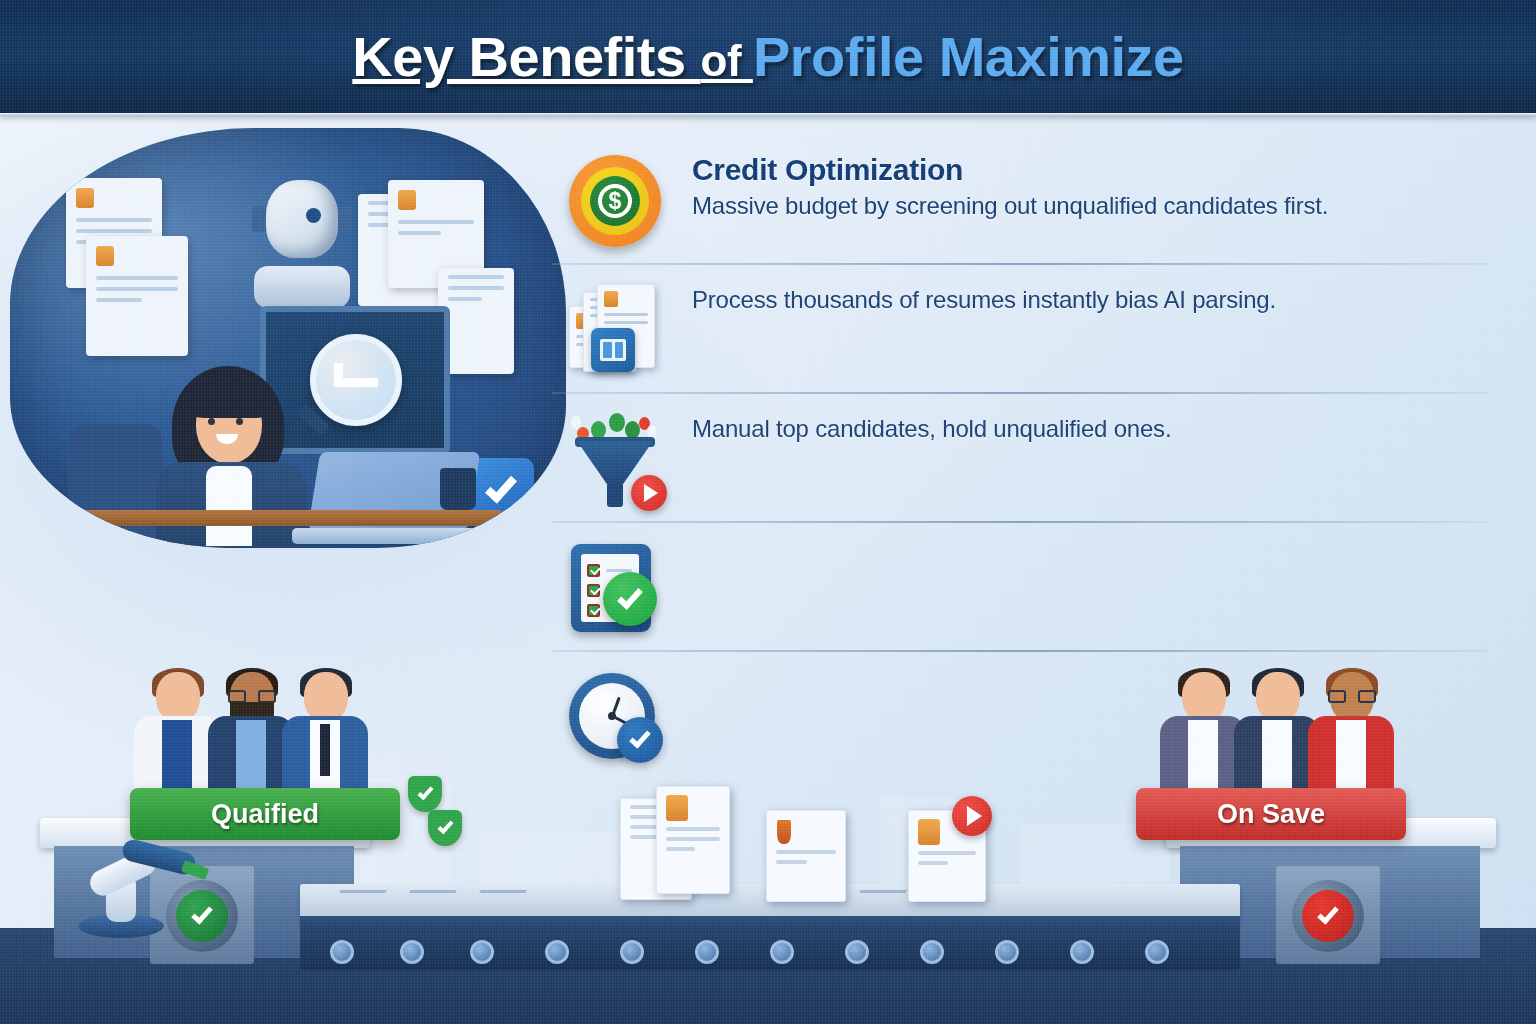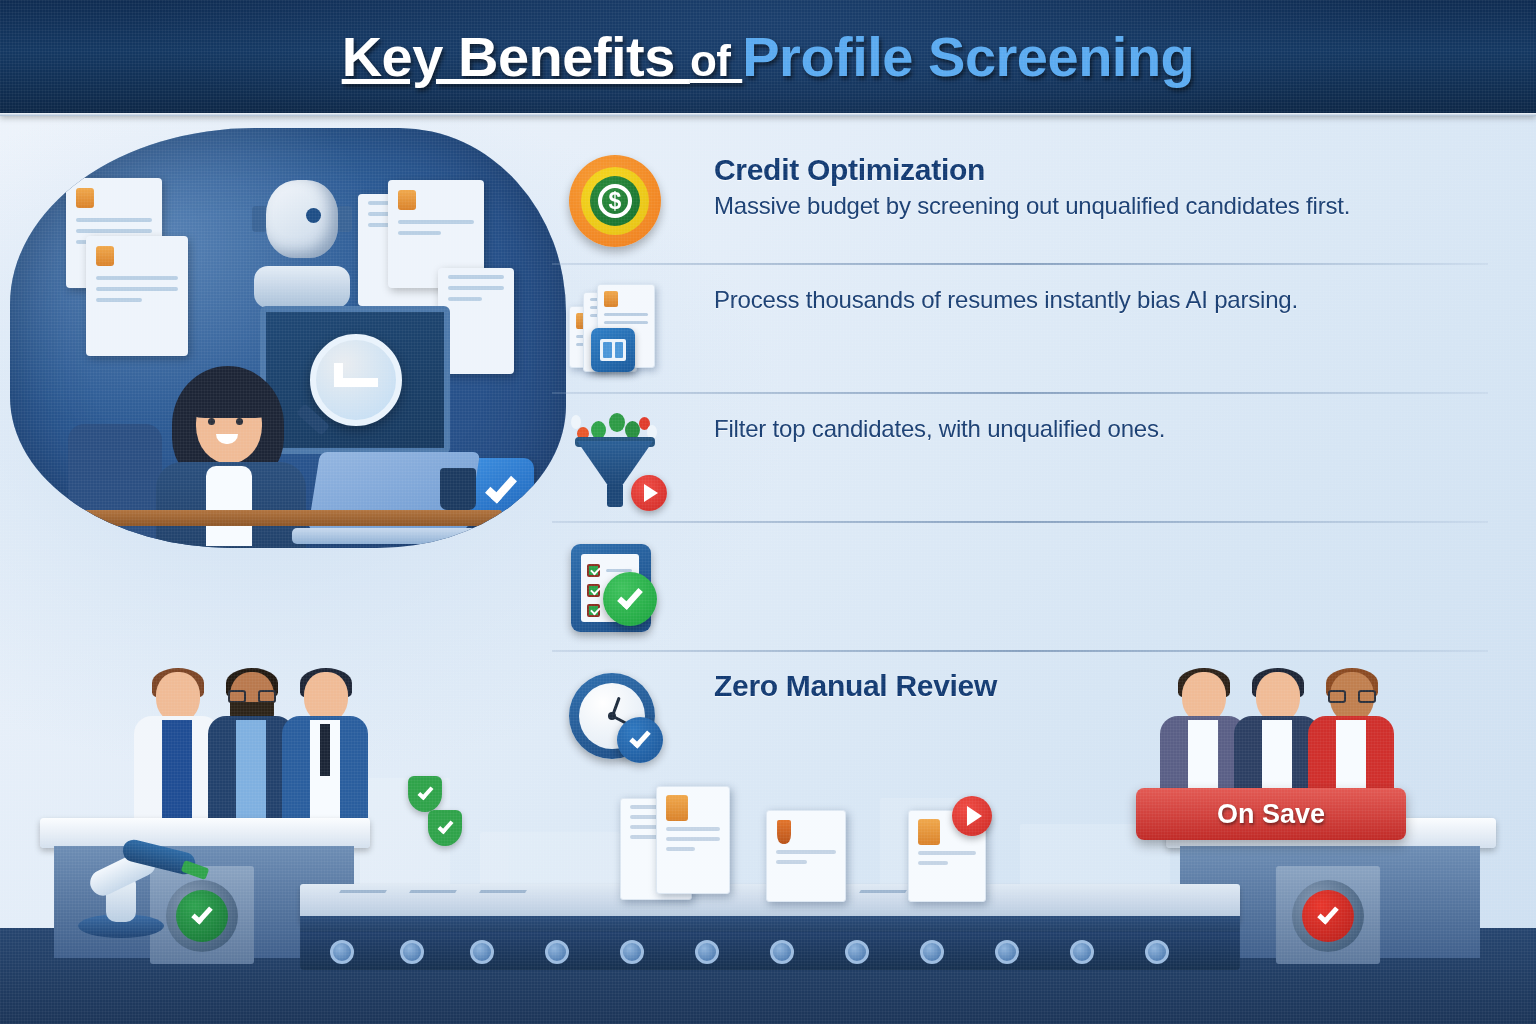--- a/index.html
+++ b/index.html
@@ -130,21 +130,21 @@
   .benefit{
     display:flex; align-items:flex-start; gap:22px;
     padding:9px 0 16px 0; position:relative; min-height:118px;
   }
   .benefit + .benefit::before{
     content:""; position:absolute; left:-8px; right:22px; top:-6px; height:2px;
     background:linear-gradient(90deg,rgba(140,165,195,.25),rgba(120,148,182,.85),rgba(140,165,195,.15));
   }
   .bi-wrap{ width:110px; min-width:110px; height:104px; position:relative;
             display:flex; align-items:center; justify-content:center; }
-  .btxt{ padding-top:4px;margin-left:22px; }
+  .btxt{ padding-top:4px; }
   .bhead{ font-size:30px; font-weight:bold; color:#123a72; letter-spacing:-.3px;
           text-shadow:0 1px 1px rgba(255,255,255,.8); line-height:1.15; }
   .bdesc{ font-size:24px; color:#1a3f73; margin-top:4px; letter-spacing:-.2px;
           text-shadow:0 1px 1px rgba(255,255,255,.7); }
 
   
   .ic-coin{ width:92px;height:92px;border-radius:50%;
      background:radial-gradient(circle at 38% 32%,#f79b33,#ef7e1d);
      display:flex;align-items:center;justify-content:center;
      box-shadow:0 5px 10px rgba(0,0,0,.28); position:relative;}
@@ -340,21 +340,21 @@
   .playbadge::after{ content:""; width:0;height:0; margin-left:4px;
      border-left:15px solid #fff;border-top:10px solid transparent;border-bottom:10px solid transparent;}
 </style>
 </head>
 <body>
 
 <div class="canvas">
 
   <div class="header">
     <div class="title">
-      <span class="w">Key Benefits </span><span class="w" style="font-size:44px">of </span><span class="b">Profile Screening</span>
+      <span class="w">Key Benefits </span><span class="w" style="font-size:44px">of </span><span class="b">Profile Maximize</span>
     </div>
   </div>
 
   <div class="hero">
     <div class="glow"></div>
 
     <div class="rcard" style="left:56px;top:50px;width:96px;height:110px;">
       <div class="ph"></div>
       <i></i>
         <i></i>
@@ -479,21 +479,21 @@
           <div class="dot g3"></div>
           <div class="dot r1"></div>
           <div class="dot w2"></div>
           <div class="rim"></div>
           <div class="cone"></div>
           <div class="stem"></div>
           <div class="play"></div>
         </div>
       </div>
       <div class="btxt">
-        <div class="bdesc">Filter top candidates, with unqualified ones.</div>
+        <div class="bdesc">Manual top candidates, hold unqualified ones.</div>
       </div>
     </div>
 
     <div class="benefit">
       <div class="bi-wrap">
         <div class="ic-clip">
           <div class="board"></div>
           <div class="paper">
             <div class="row r1">
                 <span class="cb"></span>
@@ -524,21 +524,20 @@
               <div class="hand h2"></div>
               <div class="pin"></div>
             </div>
           </div>
           <div class="badge">
               <div class="tk"></div>
             </div>
         </div>
       </div>
       <div class="btxt">
-        <div class="bhead">Zero Manual Review</div>
       </div>
     </div>
 
   </div>
 
   <div class="scene">
     <div class="skyline">
       <div class="bld" style="left:40px;width:120px;height:110px;"></div>
       <div class="bld" style="left:180px;width:90px;height:150px;"></div>
       <div class="bld" style="left:300px;width:140px;height:96px;"></div>
@@ -615,20 +614,21 @@
       <div class="top"></div>
       <div class="box"></div>
       <div class="slot"></div>
       <div class="lens">
         <div class="coin coin-r">
             <div class="tk"></div>
           </div>
       </div>
     </div>
 
+    <div class="plabel green">Quaified</div>
     <div class="plabel red">On Save</div>
 
     <div class="conveyor">
       <div class="belt-top"></div>
       <div class="slat" style="left:40px;"></div>
       <div class="slat" style="left:110px;"></div>
       <div class="slat" style="left:180px;"></div>
       <div class="slat" style="left:560px;"></div>
       <div class="slat" style="left:630px;"></div>
       <div class="belt-mid"></div>

